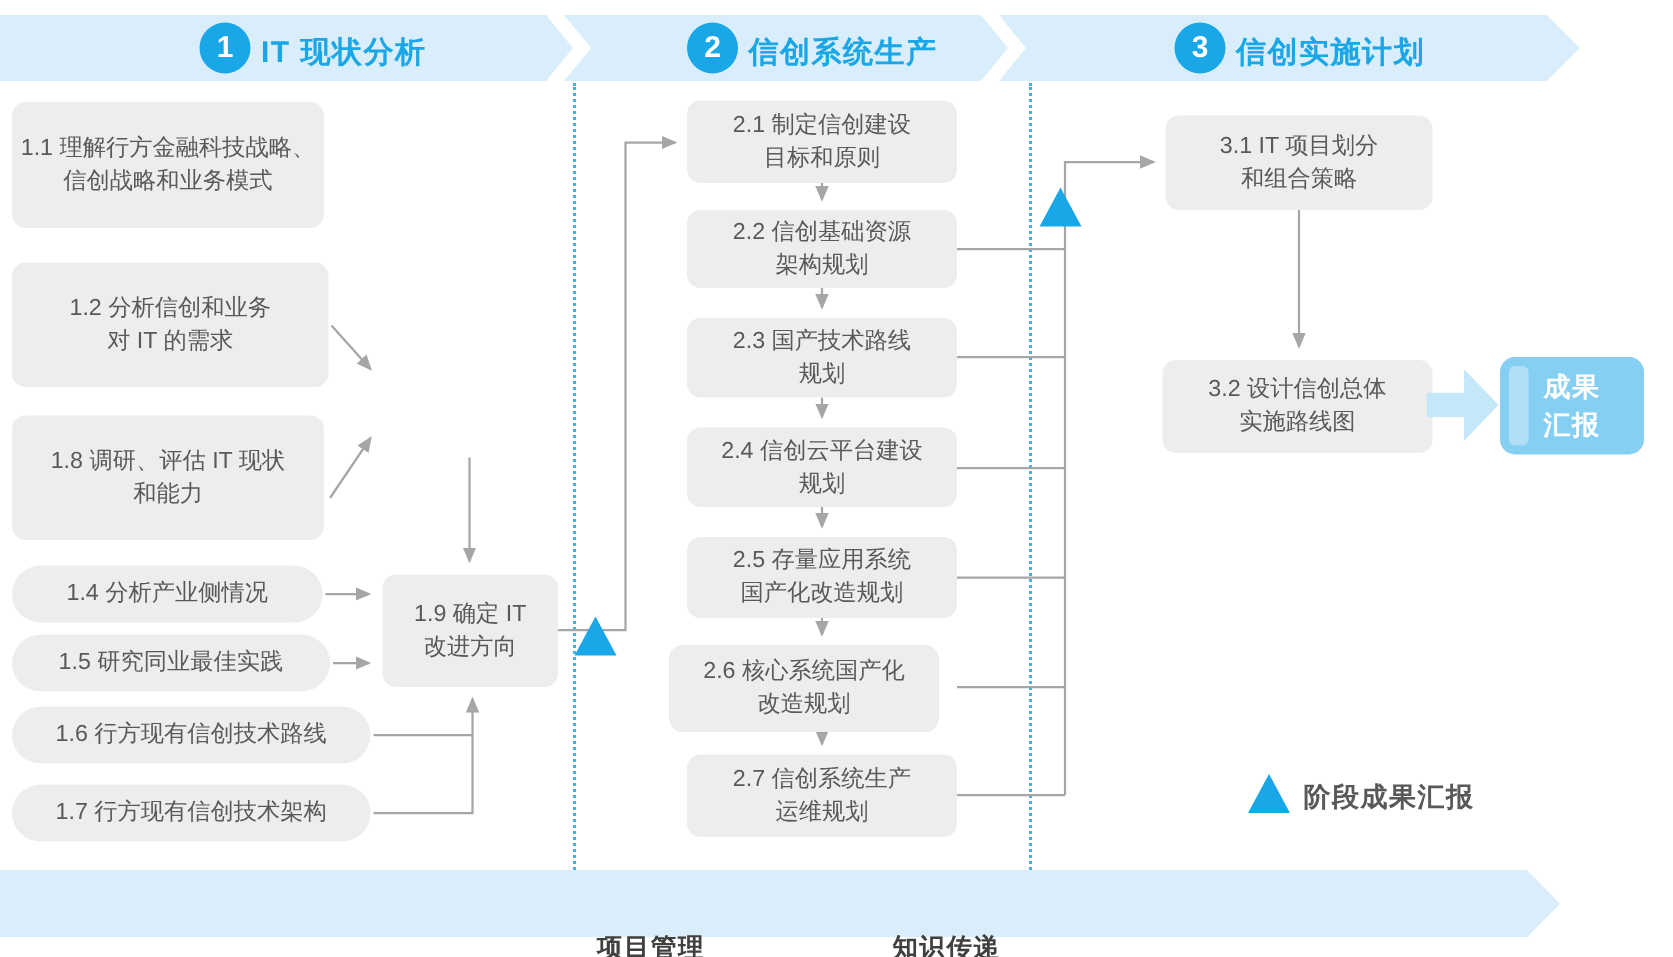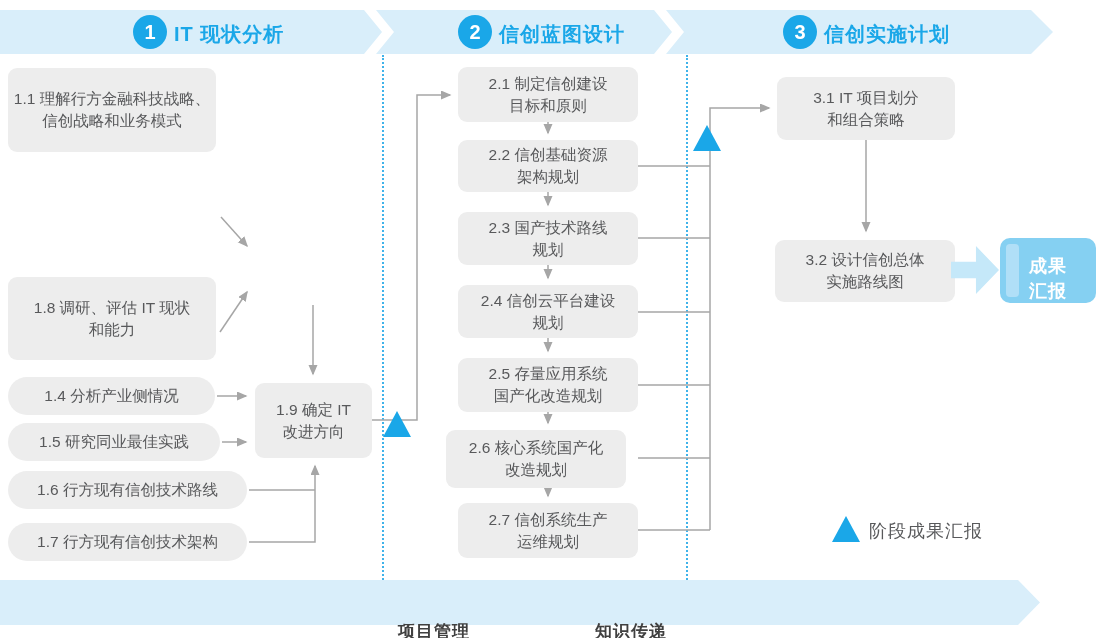--- a/index.html
+++ b/index.html
@@ -53,34 +53,34 @@
   
   .tri{
     position:absolute;width:0;height:0;
     border-left:14px solid transparent;border-right:14px solid transparent;
     border-bottom:26px solid #1aa7e8;
   }
   
   .result-box{
     position:absolute;left:1000px;top:238px;width:96px;height:65px;
     background:#85d0f2;border-radius:10px;color:#fff;font-weight:bold;
-    font-size:18px;line-height:1.35;display:flex;align-items:flex-end;justify-content:center;
+    font-size:18px;line-height:1.35;display:flex;align-items:center;justify-content:center;
     text-align:center;white-space:pre-line;letter-spacing:1px;
   }
   .result-strip{
     position:absolute;left:6px;top:6px;bottom:6px;width:13px;
     background:#b0dff7;border-radius:4px;
   }
   .block-arrow{
     position:absolute;left:951px;top:246px;width:48px;height:48px;background:#c5e8f9;
     clip-path:polygon(0 33%,52% 33%,52% 0,100% 50%,52% 100%,52% 67%,0 67%);
   }
   
   .legend-label{
-    position:absolute;left:869px;top:519px;font-size:18px;font-weight:normal;color:#58595b;
+    position:absolute;left:869px;top:519px;font-size:18px;font-weight:bold;color:#58595b;
     letter-spacing:1px;white-space:nowrap;
   }
   
   .footer-label{
     position:absolute;top:620px;font-size:17px;font-weight:bold;color:#404040;
     letter-spacing:1px;white-space:nowrap;
   }
 </style>
 </head>
 <body>
@@ -90,21 +90,21 @@
   <div class="band top"></div>
   <div class="chev" style="left:364px"></div>
   <div class="chev" style="left:654px"></div>
 
   <div class="phase-header">
     <div class="num-circle" style="left:133px">1</div>
     <div class="phase-title" style="left:174px">IT 现状分析</div>
   </div>
   <div class="phase-header">
     <div class="num-circle" style="left:458px">2</div>
-    <div class="phase-title" style="left:499px">信创蓝图设计</div>
+    <div class="phase-title" style="left:499px">信创系统生产</div>
   </div>
   <div class="phase-header">
     <div class="num-circle" style="left:783px">3</div>
     <div class="phase-title" style="left:824px">信创实施计划</div>
   </div>
 
   <div class="dotted" style="left:382px"></div>
   <div class="dotted" style="left:686px"></div>
 
   <svg class="connectors" width="1115" height="638" viewBox="0 0 1115 638">
@@ -143,20 +143,22 @@
       <path d="M638,530 L710,530"></path>
 
       <path d="M710,530 L710,108 L769,108" marker-end="url(#ah)"></path>
 
       <path d="M866,140 L866,231" marker-end="url(#ah)"></path>
     </g>
   </svg>
 
   <div class="box r" style="left:8px;top:68px;width:208px;height:84px">1.1 理解行方金融科技战略、
 信创战略和业务模式</div>
+  <div class="box r" style="left:8px;top:175px;width:211px;height:83px">1.2 分析信创和业务
+对 IT 的需求</div>
   <div class="box r" style="left:8px;top:277px;width:208px;height:83px">1.8 调研、评估 IT 现状
 和能力</div>
   <div class="box p" style="left:8px;top:377px;width:207px;height:38px">1.4 分析产业侧情况</div>
   <div class="box p" style="left:8px;top:423px;width:212px;height:38px">1.5 研究同业最佳实践</div>
   <div class="box p" style="left:8px;top:471px;width:239px;height:38px">1.6 行方现有信创技术路线</div>
   <div class="box p" style="left:8px;top:523px;width:239px;height:38px">1.7 行方现有信创技术架构</div>
   <div class="box r" style="left:255px;top:383px;width:117px;height:75px">1.9 确定 IT
 改进方向</div>
 
   <div class="box r" style="left:458px;top:67px;width:180px;height:55px">2.1 制定信创建设

